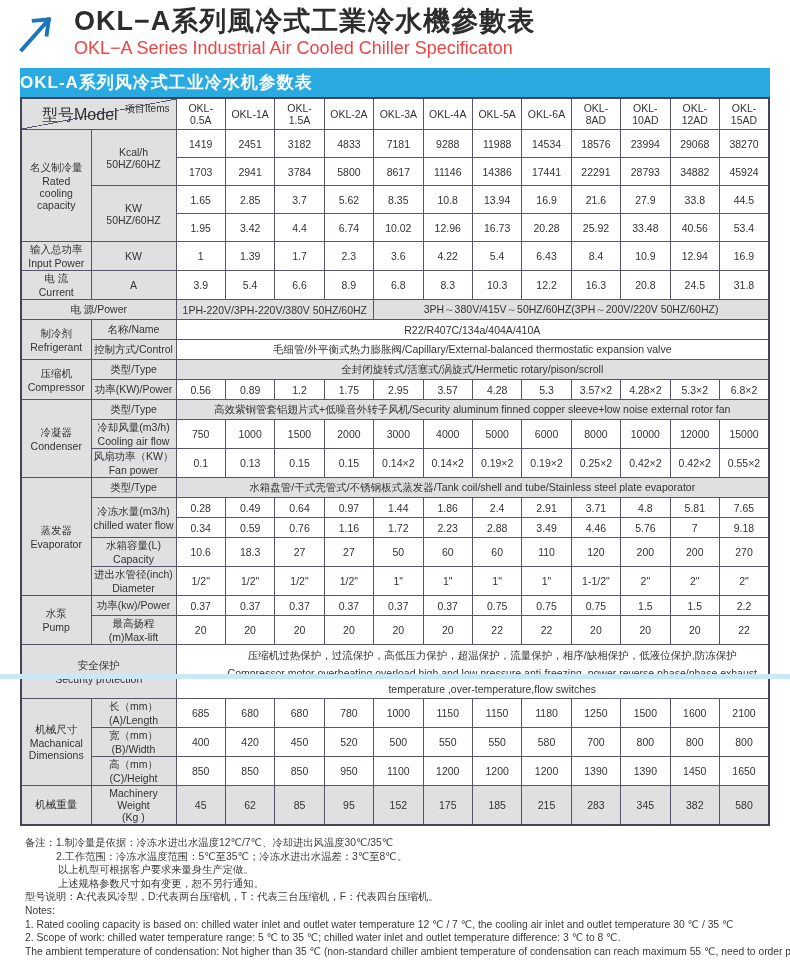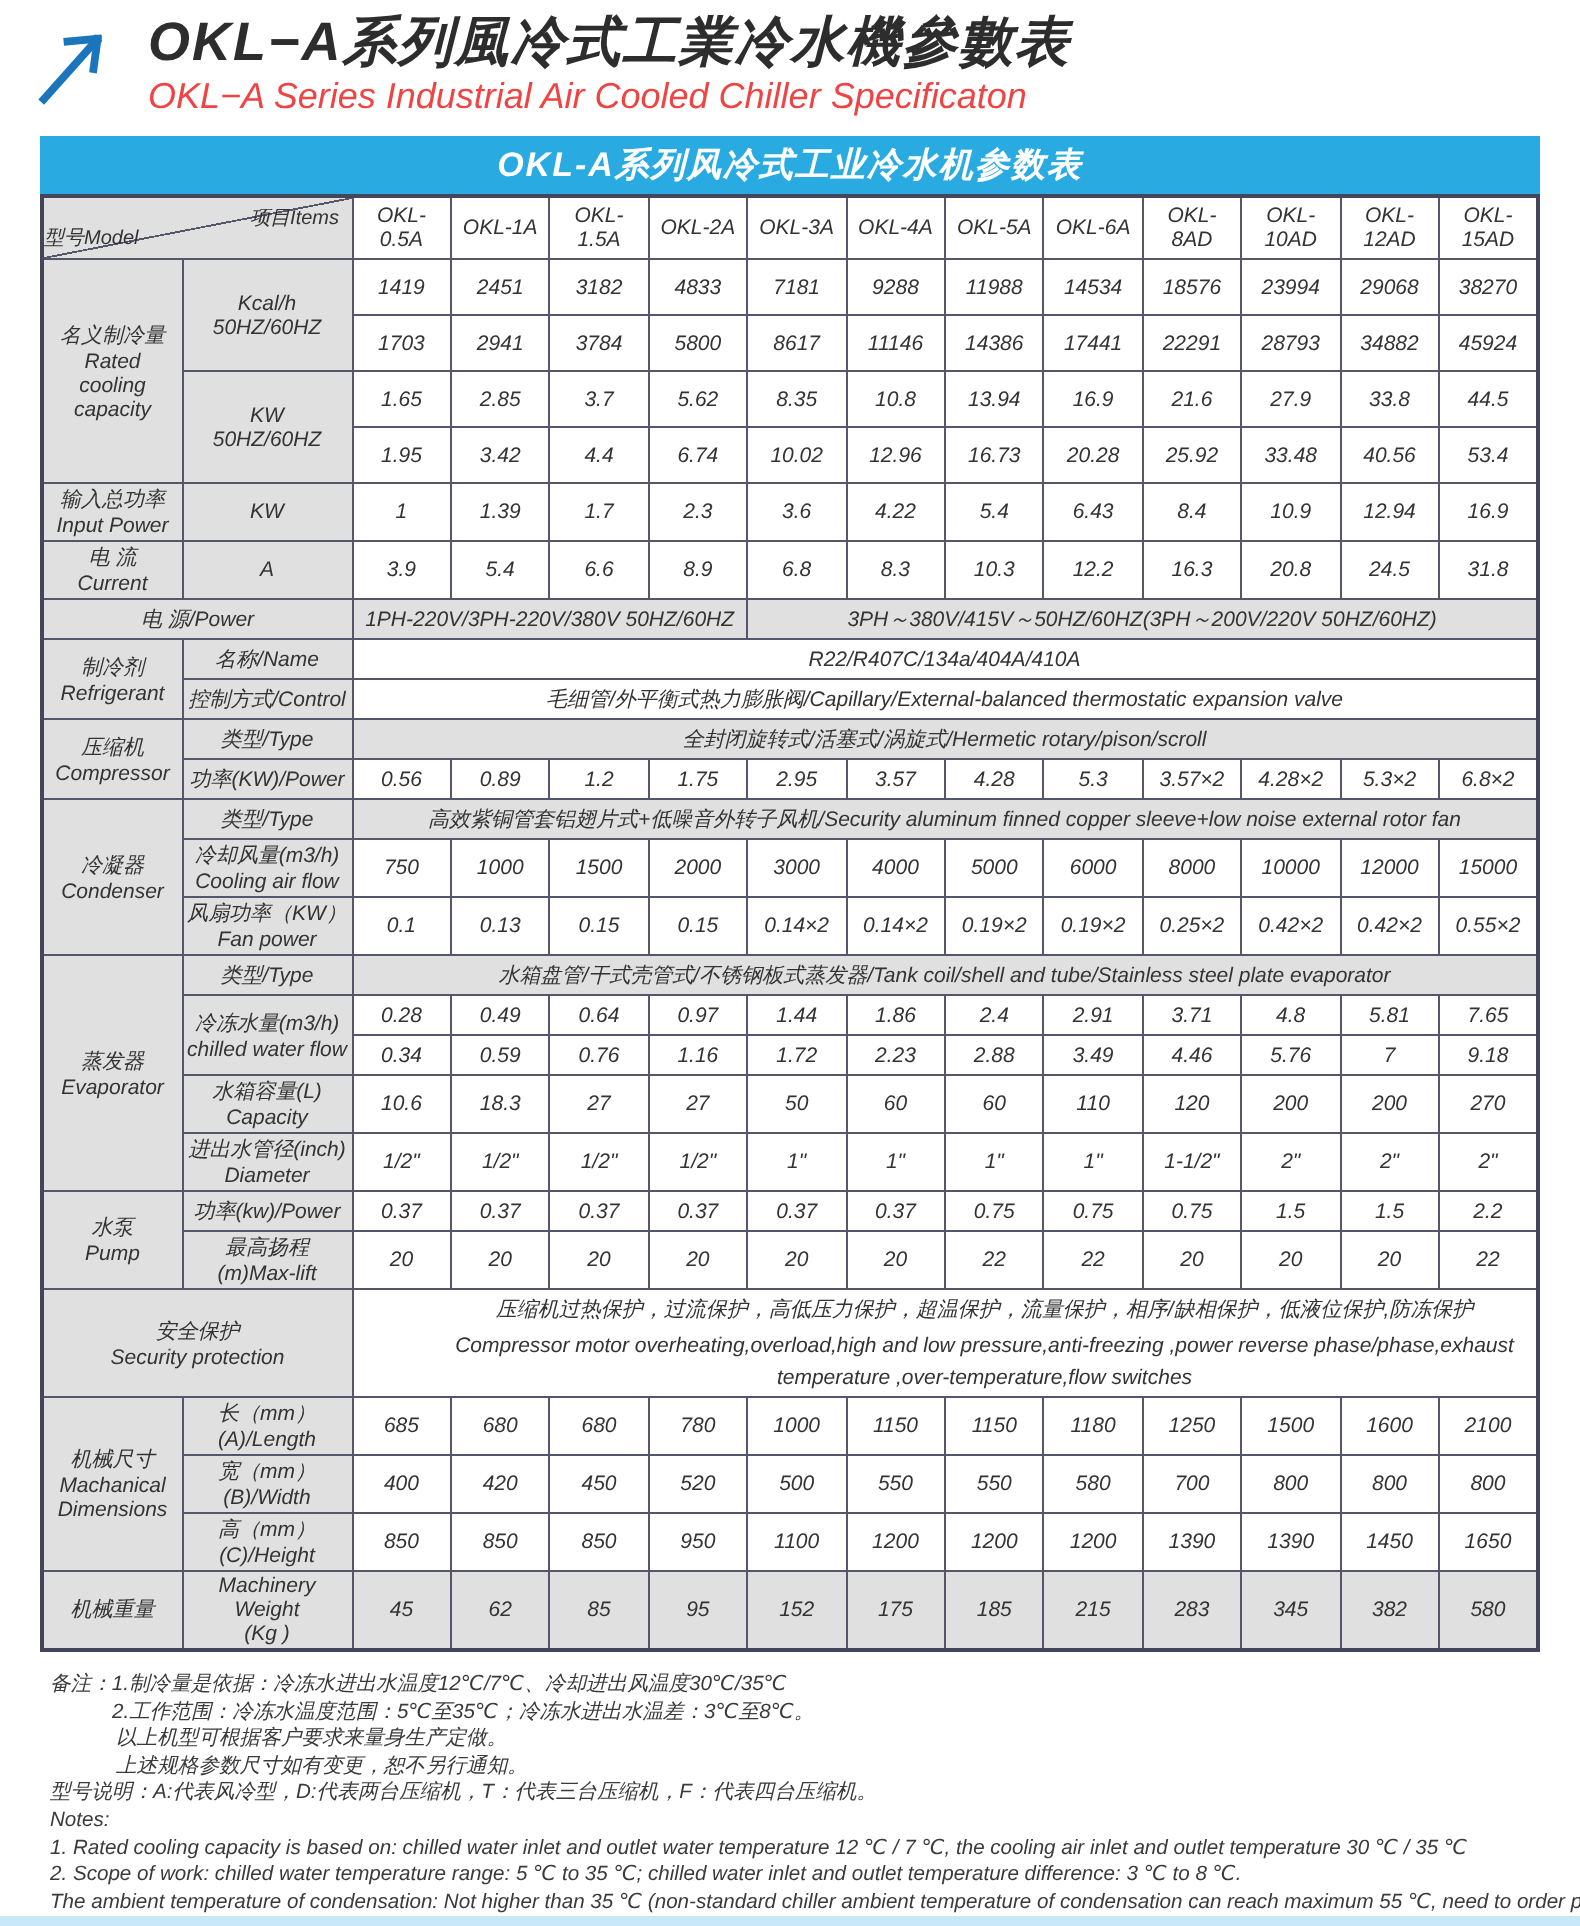--- a/index.html
+++ b/index.html
@@ -1,47 +1,47 @@
 <!DOCTYPE html>
 <html><head>
 <meta charset="utf-8">
 <style>
   html,body{margin:0;padding:0;background:#ffffff;}
   body{width:790px;height:963px;overflow:hidden;font-family:"Liberation Sans","DejaVu Sans",sans-serif;color:#333;}
-  .page{position:relative;width:790px;height:963px;background:#fff;font-style:italic;}
+  .page{position:relative;width:790px;height:679px;background:#fff;}
 
   
   .doc-header{display:flex;align-items:flex-start;padding:6px 0 0 12px;height:56px;}
   .logo{width:50px;height:50px;flex:0 0 50px;margin-top:2px;}
   .titles{margin-left:12px;}
   .title-cn{font-size:27px;font-weight:700;color:#2d2d2d;letter-spacing:1px;line-height:30px;}
   .title-en{font-size:18px;color:#ef4444;line-height:22px;margin-top:1px;}
 
   
-  .blue-bar{margin:6px 20px 0 20px;background:#29ABE2;color:#fff;text-align:center;
+  .blue-bar{margin:6px 20px 0 20px;background:#29ABE2;color:#fff;
             font-size:17px;font-weight:700;height:29px;line-height:29px;letter-spacing:1px;}
 
   
   table.spec{border-collapse:collapse;table-layout:fixed;width:750px;margin:0 20px;
              font-size:10.5px;color:#333;border:2px solid #44445a;}
   table.spec td{border:1px solid #55556b;text-align:center;vertical-align:middle;padding:1px 2px;
                 word-wrap:break-word;}
   .pre{white-space:pre-line;}
   .gray{background:#e0e0e0;}
   td.lbl{background:#e0e0e0;}
   td.left{text-align:left;padding-left:6px;}
 
   tr.h-hd{height:28px;} tr.h-lg{height:28px;} tr.h-md{height:26px;}
   tr.h-sm{height:20px;} tr.h-sec{height:54px;} tr.h-wt{height:36px;}
 
   
   td.corner{position:relative;background:
       linear-gradient(to bottom right,transparent 49.2%,#55556b 49.2%,#55556b 50.8%,transparent 50.8%),#e0e0e0;
       height:28px;}
-  td.corner .model{position:absolute;left:0;bottom:3px;font-size:10px;}
+  td.corner .model{position:absolute;left:20px;bottom:3px;font-size:16px;}
   td.corner .items{position:absolute;right:6px;top:3px;font-size:10px;margin-left:48px;}
 
   .sec-cell div{line-height:16px;padding-left:40px;}
   .sec-cell .en{margin-top:2px;}
 
   
   .notes{margin:10px 0 0 25px;font-size:10.3px;color:#3a3a3a;line-height:13.6px;}
   .notes div{white-space:nowrap;}
   .ind1{margin-left:31px;} .ind2{margin-left:33px;}
 

